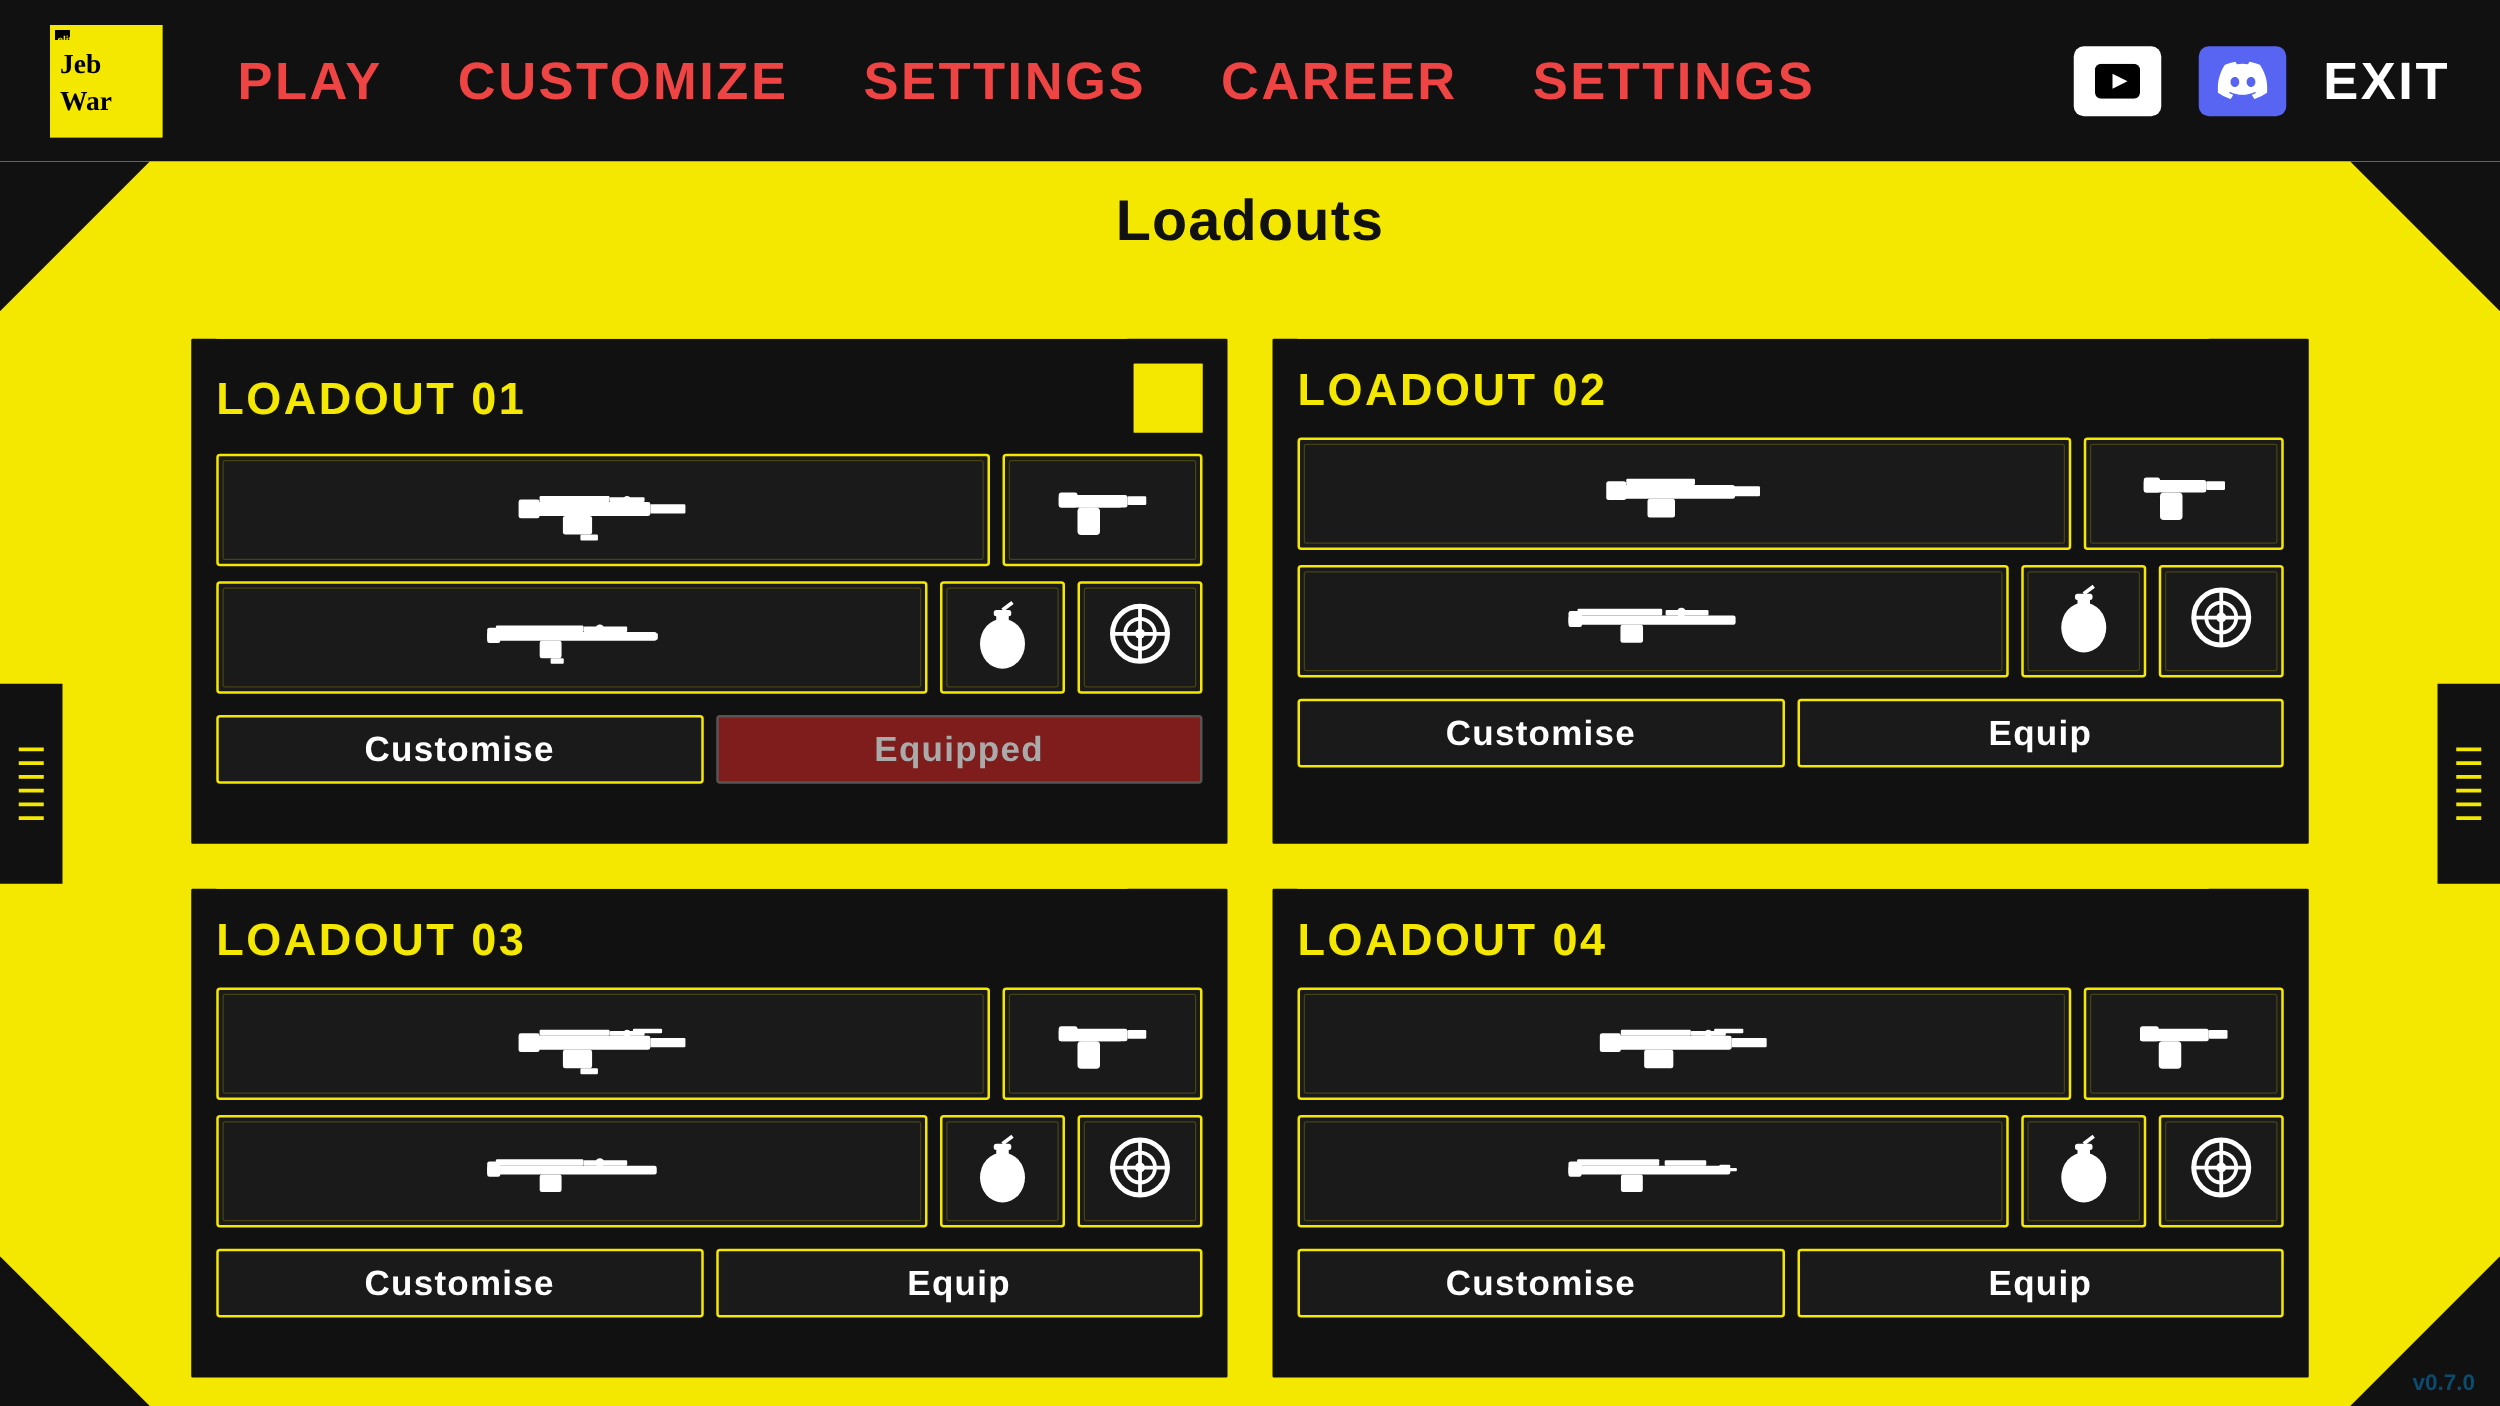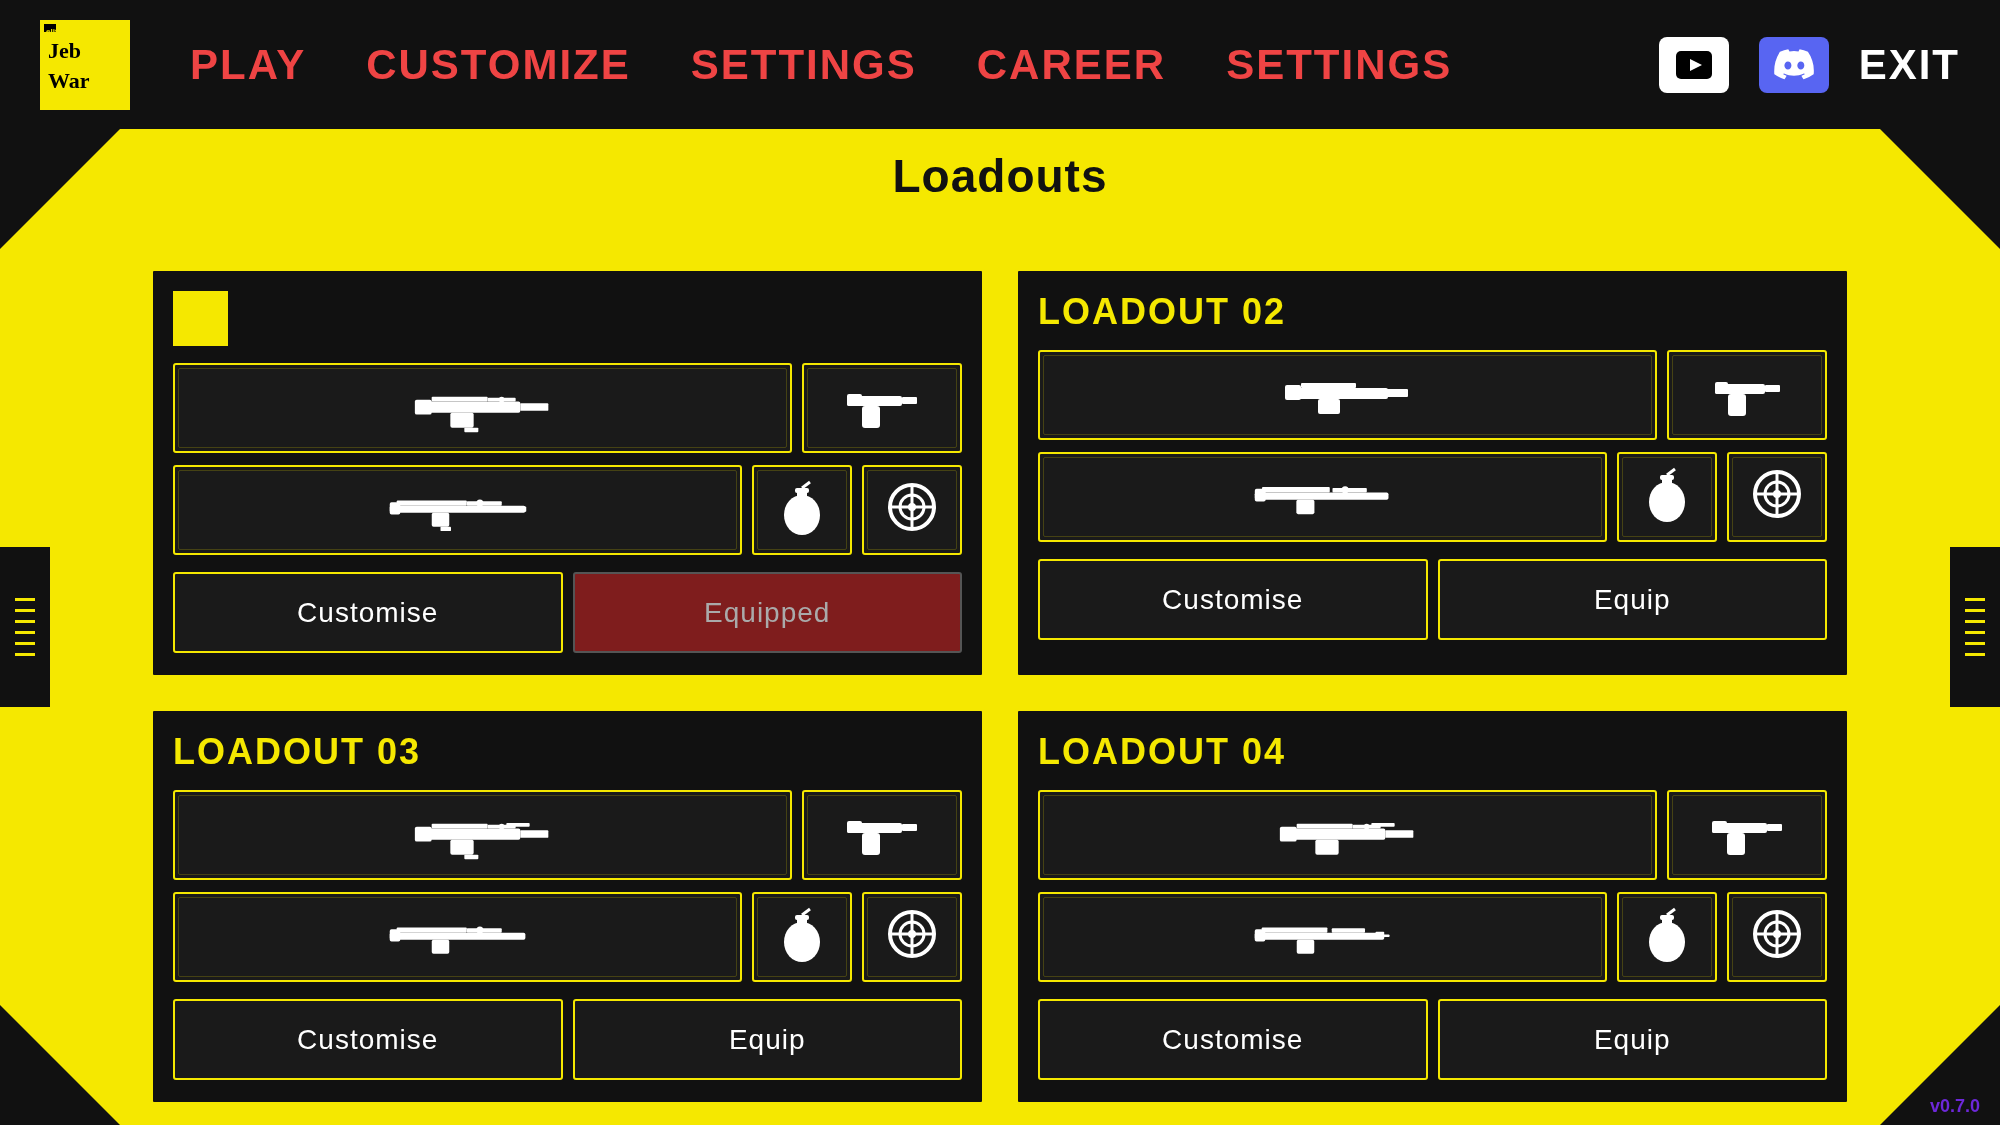--- a/index.html
+++ b/index.html
@@ -274,44 +274,44 @@
 
     
     .action-buttons {
       display: flex;
       gap: 10px;
       margin-top: 5px;
     }
 
     .action-btn {
       flex: 1;
-      height: 81px;
+      height: 55px;
       border: 2px solid #f5e800;
       border-radius: 3px;
       background: #1a1a1a;
       color: #fff;
       font-size: 28px;
-      font-weight: 400;
+      font-weight: 700;
       cursor: pointer;
       letter-spacing: 1px;
     }
 
     .action-btn.equipped {
       background: #7f1d1d;
       color: #aaa;
       border-color: #555;
     }
 
     
     .version {
       position: absolute;
       bottom: 8px;
       right: 20px;
       font-size: 18px;
-      color: #6d28d9;
+      color: #0c4a6e;
       font-weight: 700;
     }
 
     
     .weapon-icon {
       width: 100%;
       height: 60px;
       display: flex;
       align-items: center;
       justify-content: center;
@@ -403,20 +403,21 @@
       </div>
     </div>
   </div>
 
   <h1 class="page-title">Loadouts</h1>
 
   <div class="loadouts-grid">
 
     <div class="loadout-card">
       <div class="loadout-header">
+        <span class="loadout-title">LOADOUT 01</span>
         <div class="loadout-color-box"></div>
       </div>
 
       <div class="weapons-top-row">
         <div class="weapon-slot primary">
           <div class="weapon-icon">
 
             <svg width="150" height="55" viewBox="0 0 150 55" fill="white">
               <rect x="5" y="20" width="110" height="12" rx="2"></rect>
               <rect x="2" y="18" width="18" height="16" rx="2"></rect>

